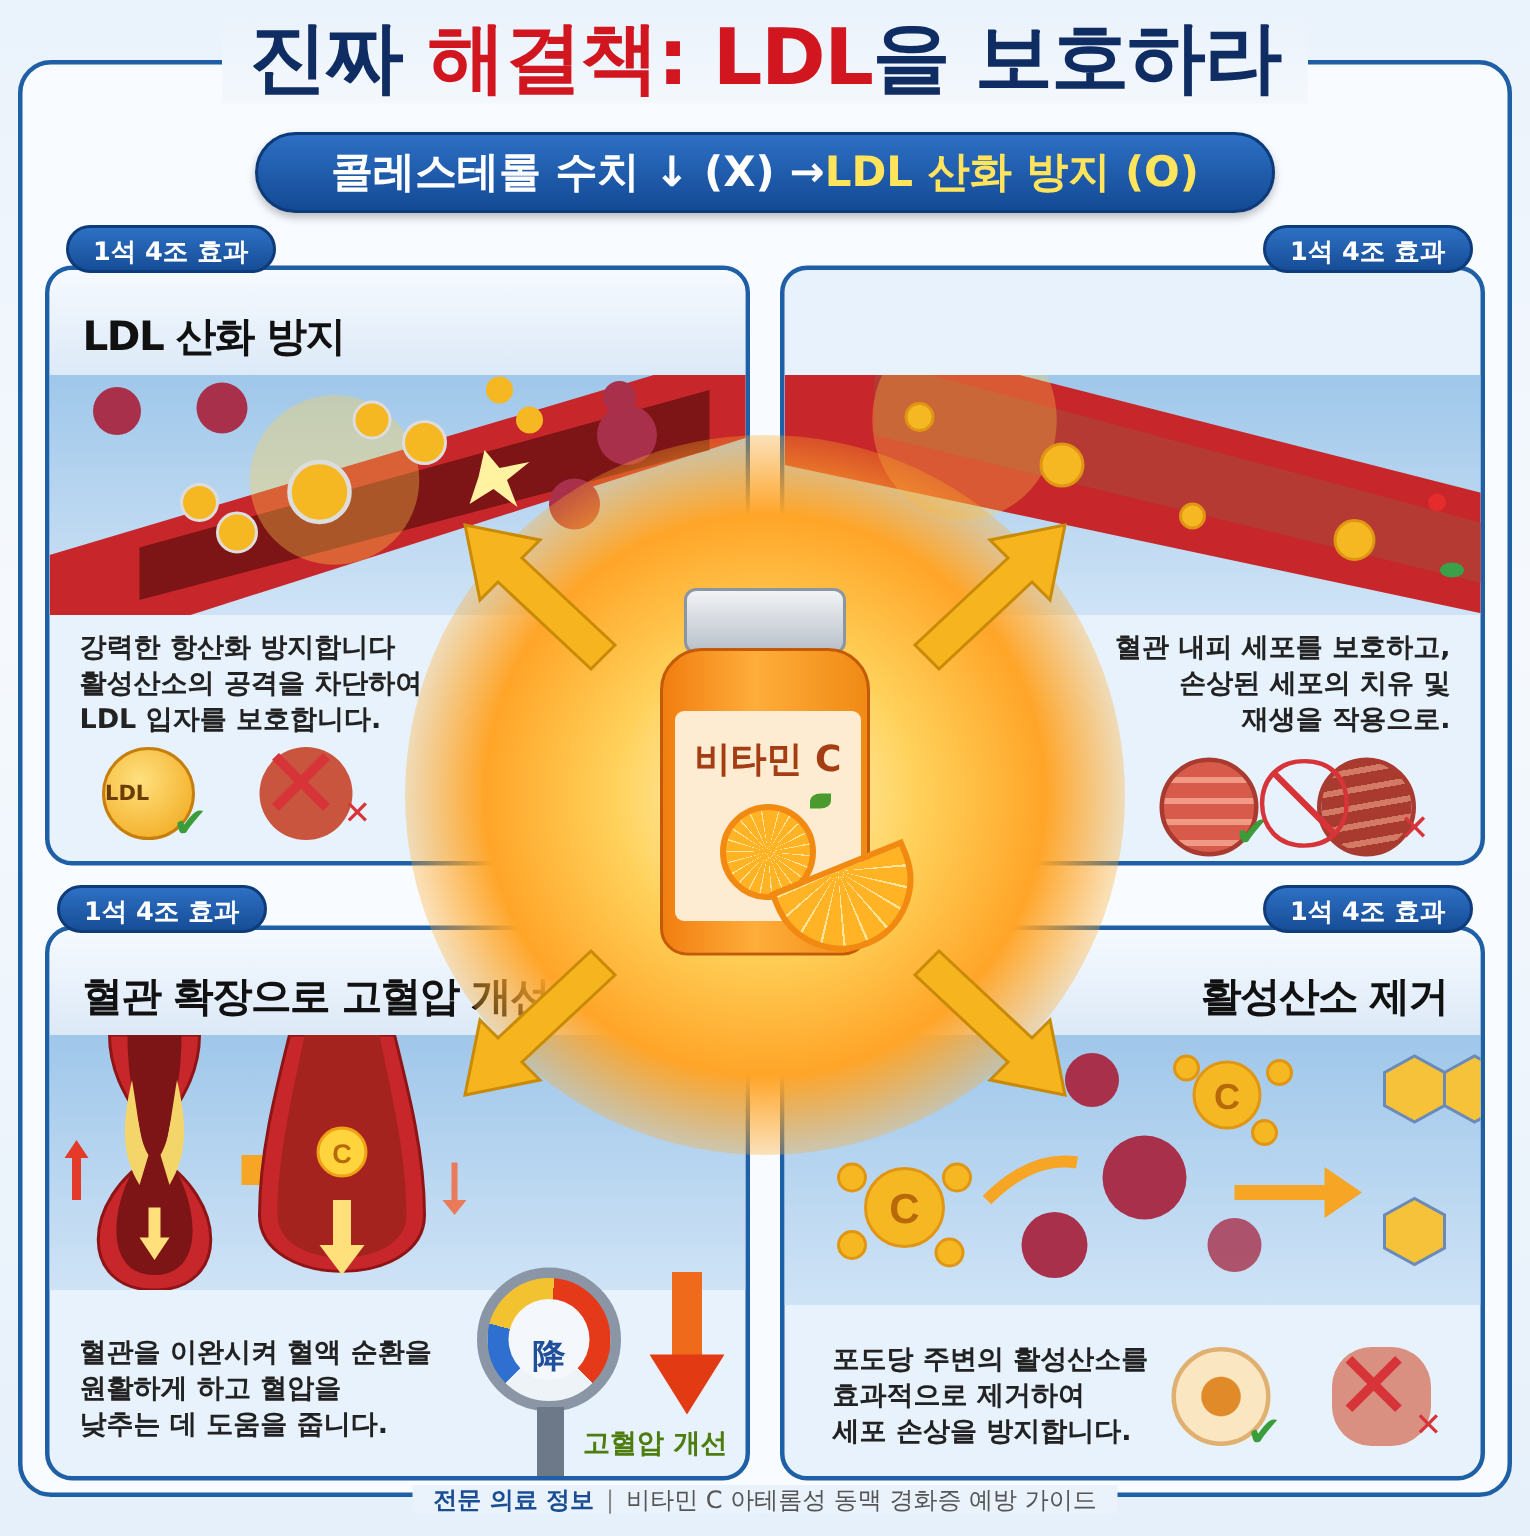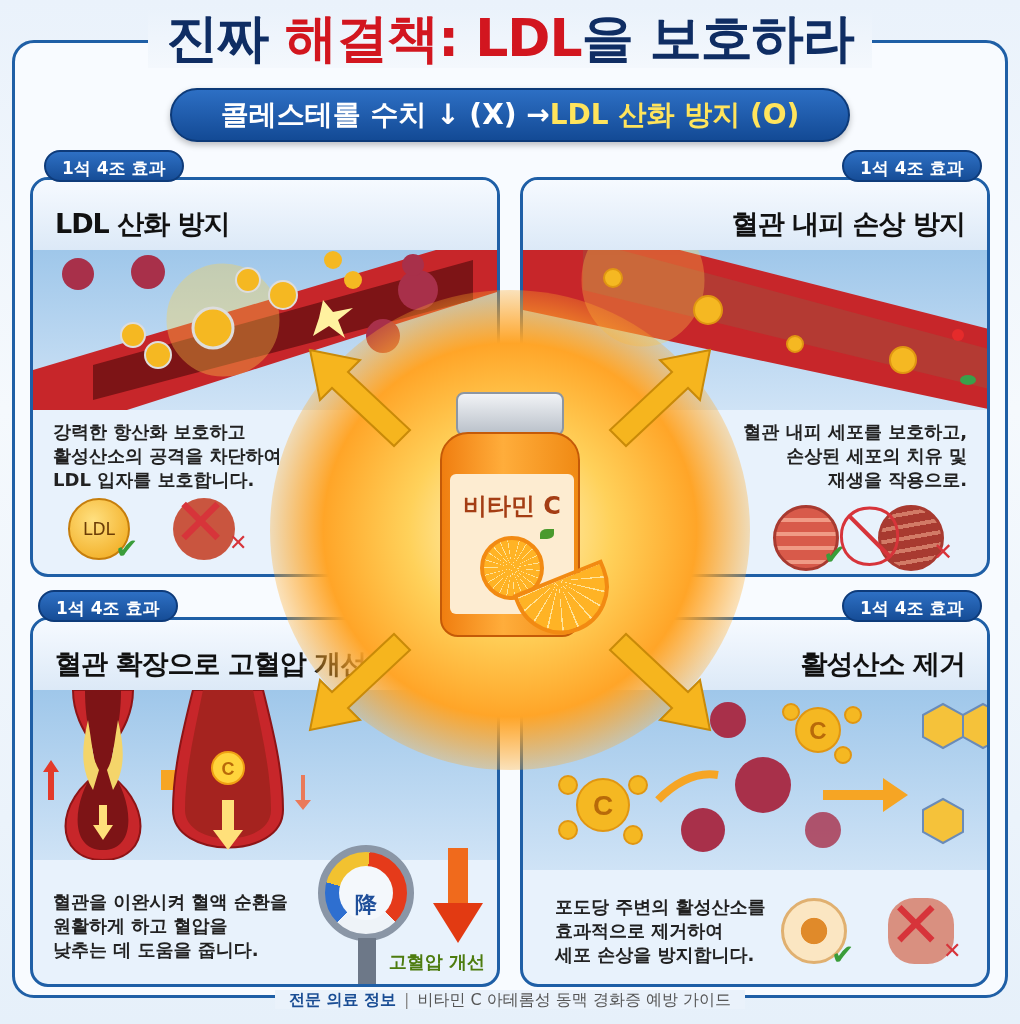--- a/index.html
+++ b/index.html
@@ -128,36 +128,33 @@
           <circle cx="45" cy="24" r="16"></circle>
           <circle cx="115" cy="22" r="17"></circle>
           <circle cx="385" cy="40" r="20"></circle>
           <circle cx="350" cy="86" r="17"></circle>
           <circle cx="380" cy="15" r="11"></circle>
         </g>
       <polygon points="290,50 300,62 320,58 305,70 312,88 296,76 280,86 286,68" fill="#fff2a0"></polygon>
     </svg>
   </div>
   <div class="desc" style="left:20px; top:240px;">
-    <div>강력한 항산화 보호하고</div>
+    <div>강력한 항산화 방지합니다</div>
     <div>활성산소의 공격을 차단하여</div>
     <div>LDL 입자를 보호합니다.</div>
   </div>
-  <div style="position:absolute; left:35px; top:318px; width:62px; height:62px; border-radius:50%; background:radial-gradient(circle at 40% 35%,#ffe080,#f0a514); border:2px solid #c67e0c; text-align:center; line-height:58px; font-weight:normal; font-size:17px; color:#6b3c06;">LDL</div>
+  <div style="position:absolute; left:35px; top:318px; width:62px; height:62px; border-radius:50%; background:radial-gradient(circle at 40% 35%,#ffe080,#f0a514); border:2px solid #c67e0c; text-align:left; line-height:58px; font-weight:bold; font-size:14px; color:#6b3c06;">LDL</div>
   <div style="position:absolute; left:82px; top:352px; font-size:28px; color:#3a9d3a; font-weight:bold;">✔</div>
   <div style="position:absolute; left:140px; top:318px; width:62px; height:62px; border-radius:50%; background:#c9553f;"></div>
   <div style="position:absolute; left:140px; top:308px; font-size:66px; color:#d7343a; line-height:70px;">✕</div>
   <div style="position:absolute; left:196px; top:350px; font-size:22px; color:#d7343a; font-weight:bold;">✕</div>
 </div>
 
 <div class="badge" style="left:842px; top:150px;">1석 4조 효과</div>
 <div class="panel" id="p2">
-  <div class="head">
-      <h2 style="right:22px;">혈관 내피 손상 방지</h2>
-    </div>
   <div class="art" style="height:160px;">
     <svg width="470" height="160" viewBox="0 0 470 160">
       <path d="M0 -40 L470 80 L470 160 L0 60 Z" fill="#c7262a"></path>
       <path d="M60 -10 L470 100 L470 140 L60 40 Z" fill="#b43a33"></path>
       <ellipse cx="120" cy="30" rx="60" ry="65" fill="#ffd24a" opacity="0.3" stroke="#ffd24a" stroke-width="3"></ellipse>
       <g fill="#f5b822" stroke="#e09612" stroke-width="2">
           <circle cx="185" cy="60" r="14"></circle>
           <circle cx="90" cy="28" r="9"></circle>
           <circle cx="272" cy="94" r="8"></circle>
           <circle cx="380" cy="110" r="13"></circle>

